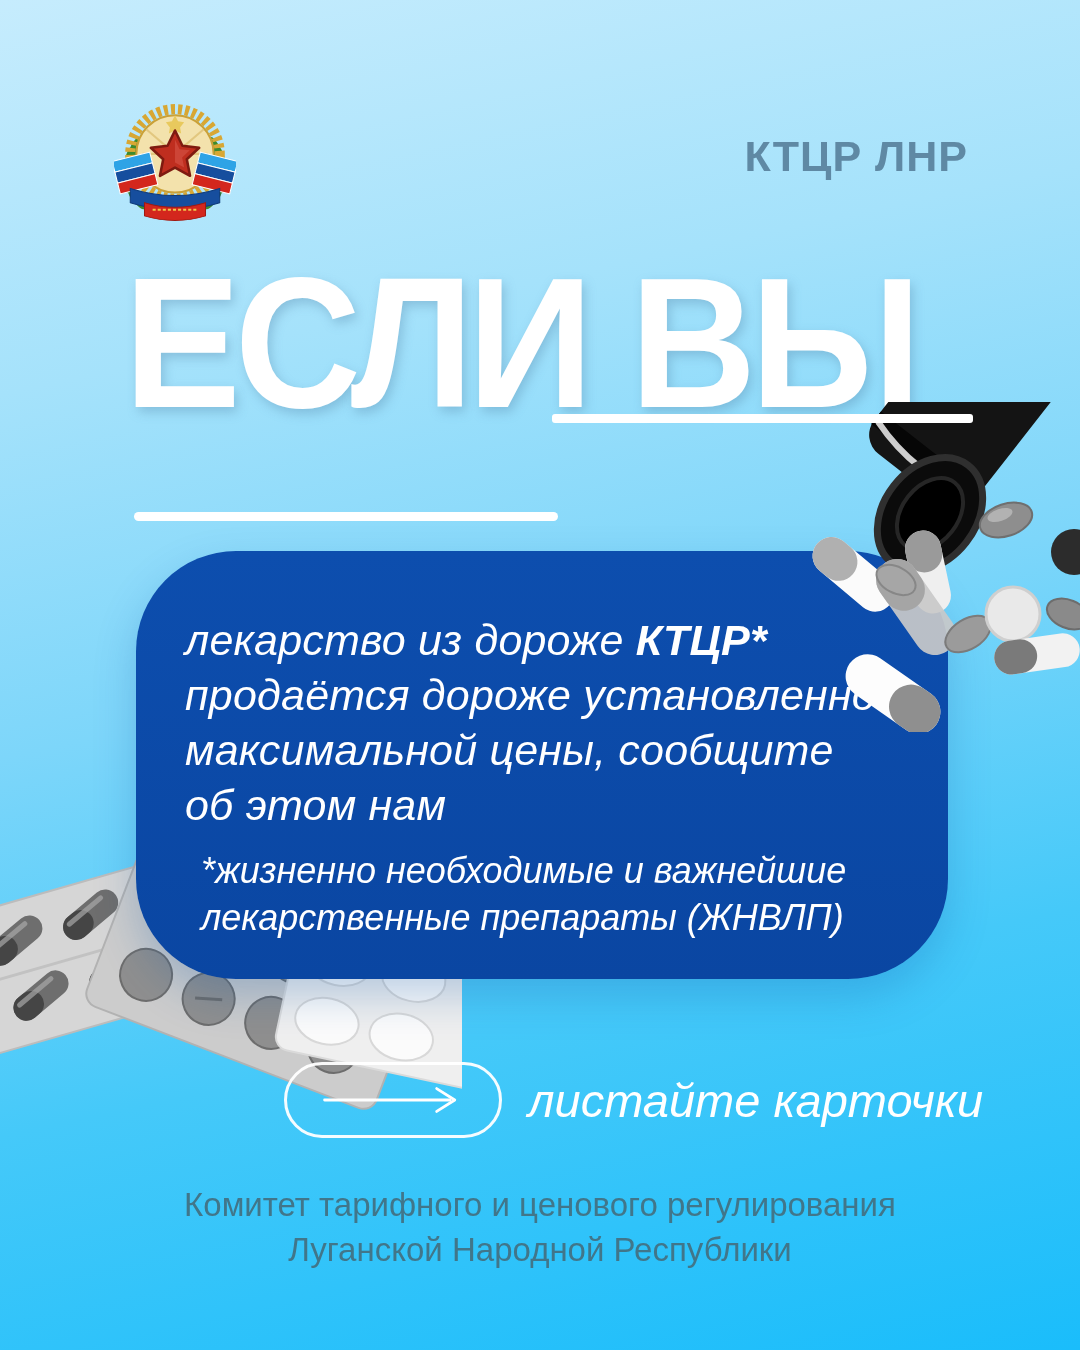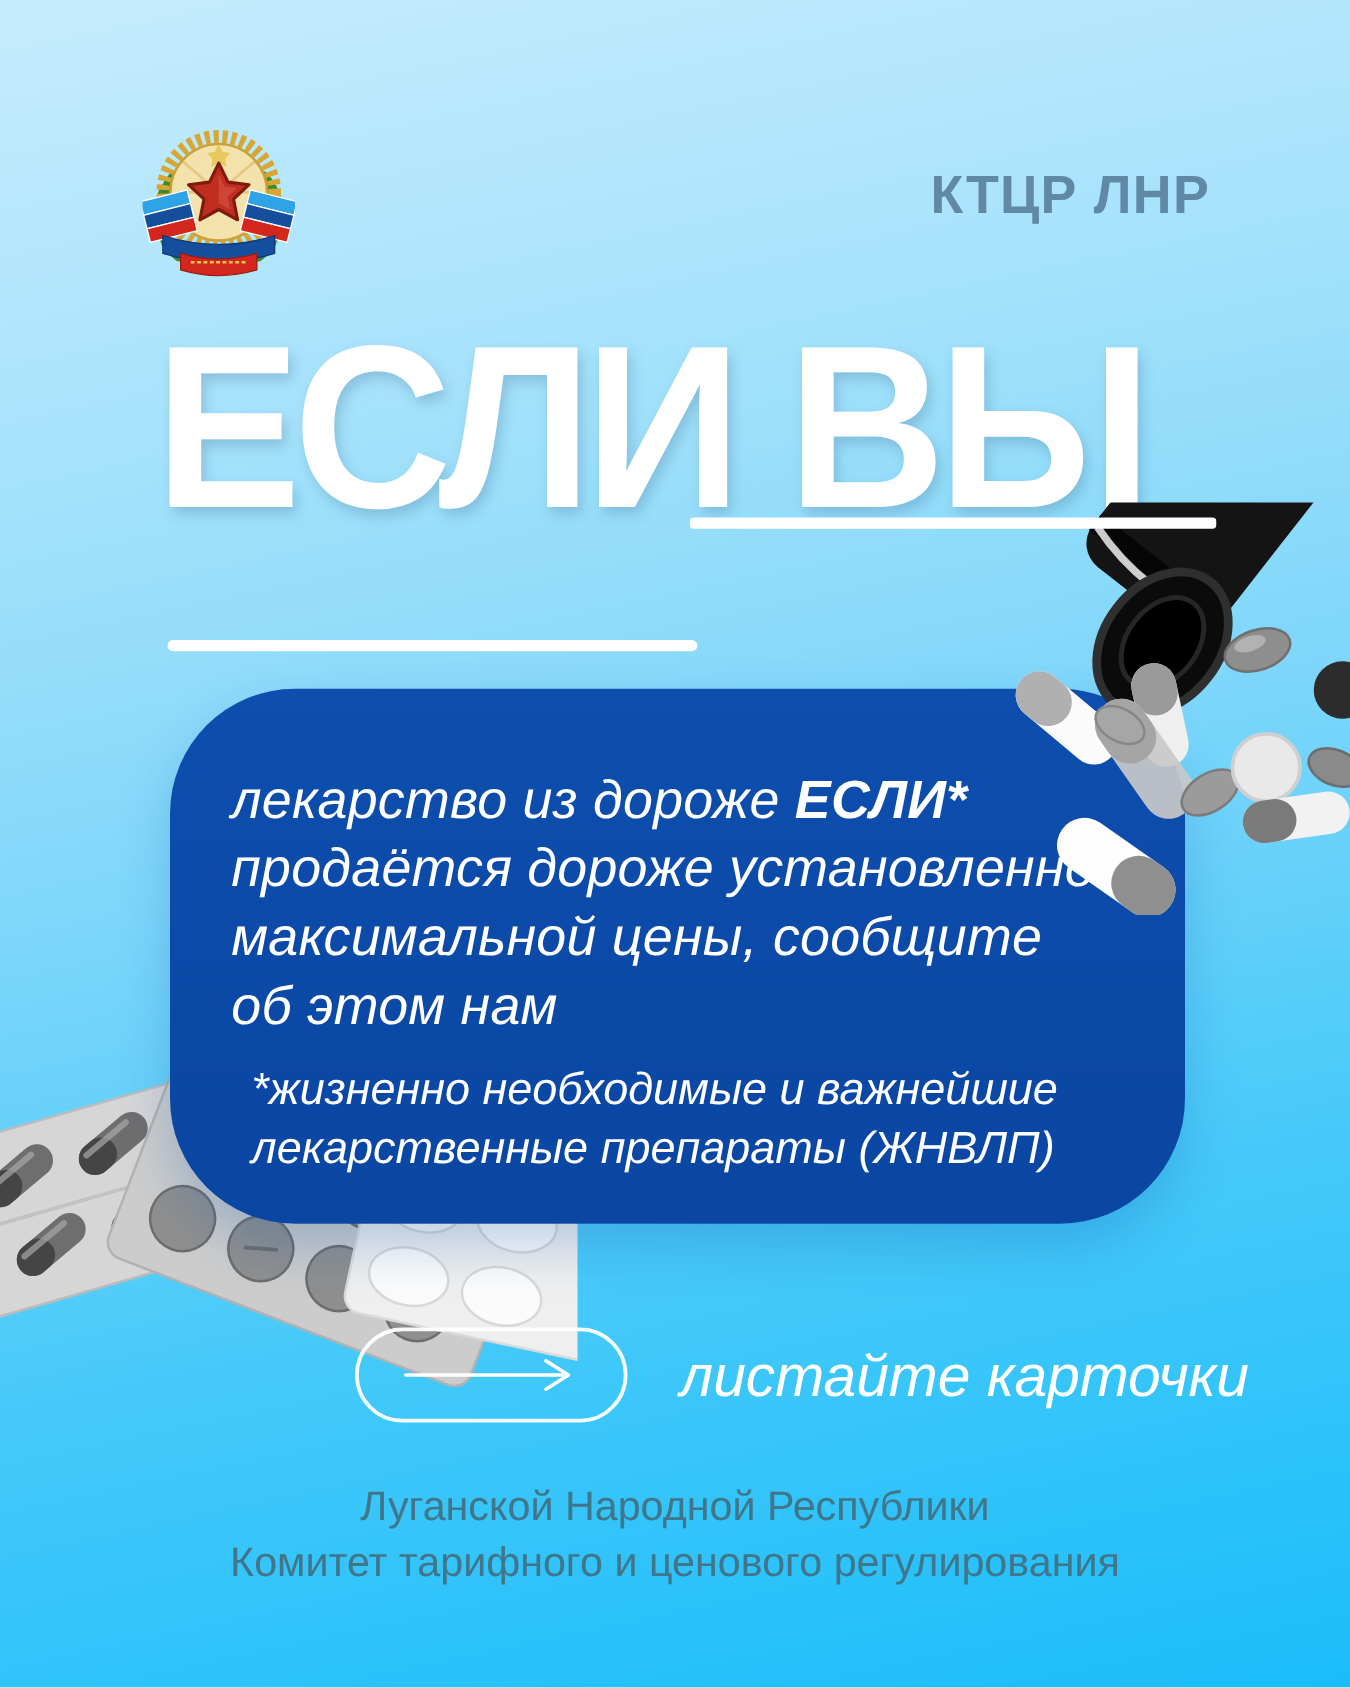--- a/index.html
+++ b/index.html
@@ -35,21 +35,21 @@
   .card-main{
     font-size:43px;font-style:italic;color:#ffffff;line-height:55px;letter-spacing:.2px;
   }
   .card-main b{font-weight:700;font-style:italic;}
   .pre{white-space:pre-line;}
   .card-foot{
     margin-top:14px;font-size:36px;font-style:italic;color:#ffffff;line-height:47px;white-space:pre-line;margin-left:16px;
   }
   .blisters{position:absolute;left:-18px;top:842px;width:480px;height:290px;z-index:1;}
   .spill{position:absolute;right:0;top:402px;width:302px;height:330px;z-index:3;}
-  .swipe-row{position:absolute;left:284px;top:1062px;display:flex;align-items:center;gap:42px;z-index:4;}
+  .swipe-row{position:absolute;left:284px;top:1062px;display:flex;align-items:center;gap:26px;z-index:4;}
   .swipe-pill{
     width:218px;height:76px;border:3px solid rgba(255,255,255,.95);border-radius:44px;
     display:flex;align-items:center;justify-content:center;box-sizing:border-box;background:transparent;
   }
   .swipe-label{font-size:47px;font-style:italic;color:#ffffff;white-space:nowrap;}
   .footer{
     position:absolute;left:0;right:0;top:1182px;text-align:center;z-index:4;
     font-size:33px;line-height:45px;color:#41768a;font-weight:500;
   }
 </style>
@@ -158,21 +158,21 @@
         <ellipse cx="352" cy="128" rx="32" ry="23"></ellipse>
           <ellipse cx="428" cy="128" rx="32" ry="23"></ellipse>
         <ellipse cx="352" cy="188" rx="32" ry="23"></ellipse>
           <ellipse cx="428" cy="188" rx="32" ry="23"></ellipse>
       </g>
     </g>
   </svg>
 
   <div class="card">
     <div class="card-main">
-      <span>лекарство из дороже </span><b>ЕСЛИ*</b>
+      <span>лекарство из дороже </span><b>КТЦР*</b>
       <div class="pre">продаётся дороже установленной
 максимальной цены, сообщите
 об этом нам</div>
     </div>
     <div class="card-foot">*жизненно необходимые и важнейшие
 лекарственные препараты (ЖНВЛП)</div>
   </div>
 
   <svg class="spill" viewBox="0 0 302 330">
     <g transform="rotate(38 185 10)">
@@ -218,17 +218,17 @@
     <div class="swipe-pill">
       <svg width="152" height="40" viewBox="0 0 160 40">
         <line x1="8" y1="20" x2="140" y2="20" stroke="#ffffff" stroke-width="3" stroke-linecap="round"></line>
         <path d="M126,8 L145,20 L126,32" fill="none" stroke="#ffffff" stroke-width="3" stroke-linecap="round" stroke-linejoin="round"></path>
       </svg>
     </div>
     <div class="swipe-label">листайте карточки</div>
   </div>
 
   <div class="footer">
+    <div>Комитет тарифного и ценового регулирования</div>
     <div>Луганской Народной Республики</div>
-    <div>Комитет тарифного и ценового регулирования</div>
   </div>
 
 </div>
 
 </body></html>

